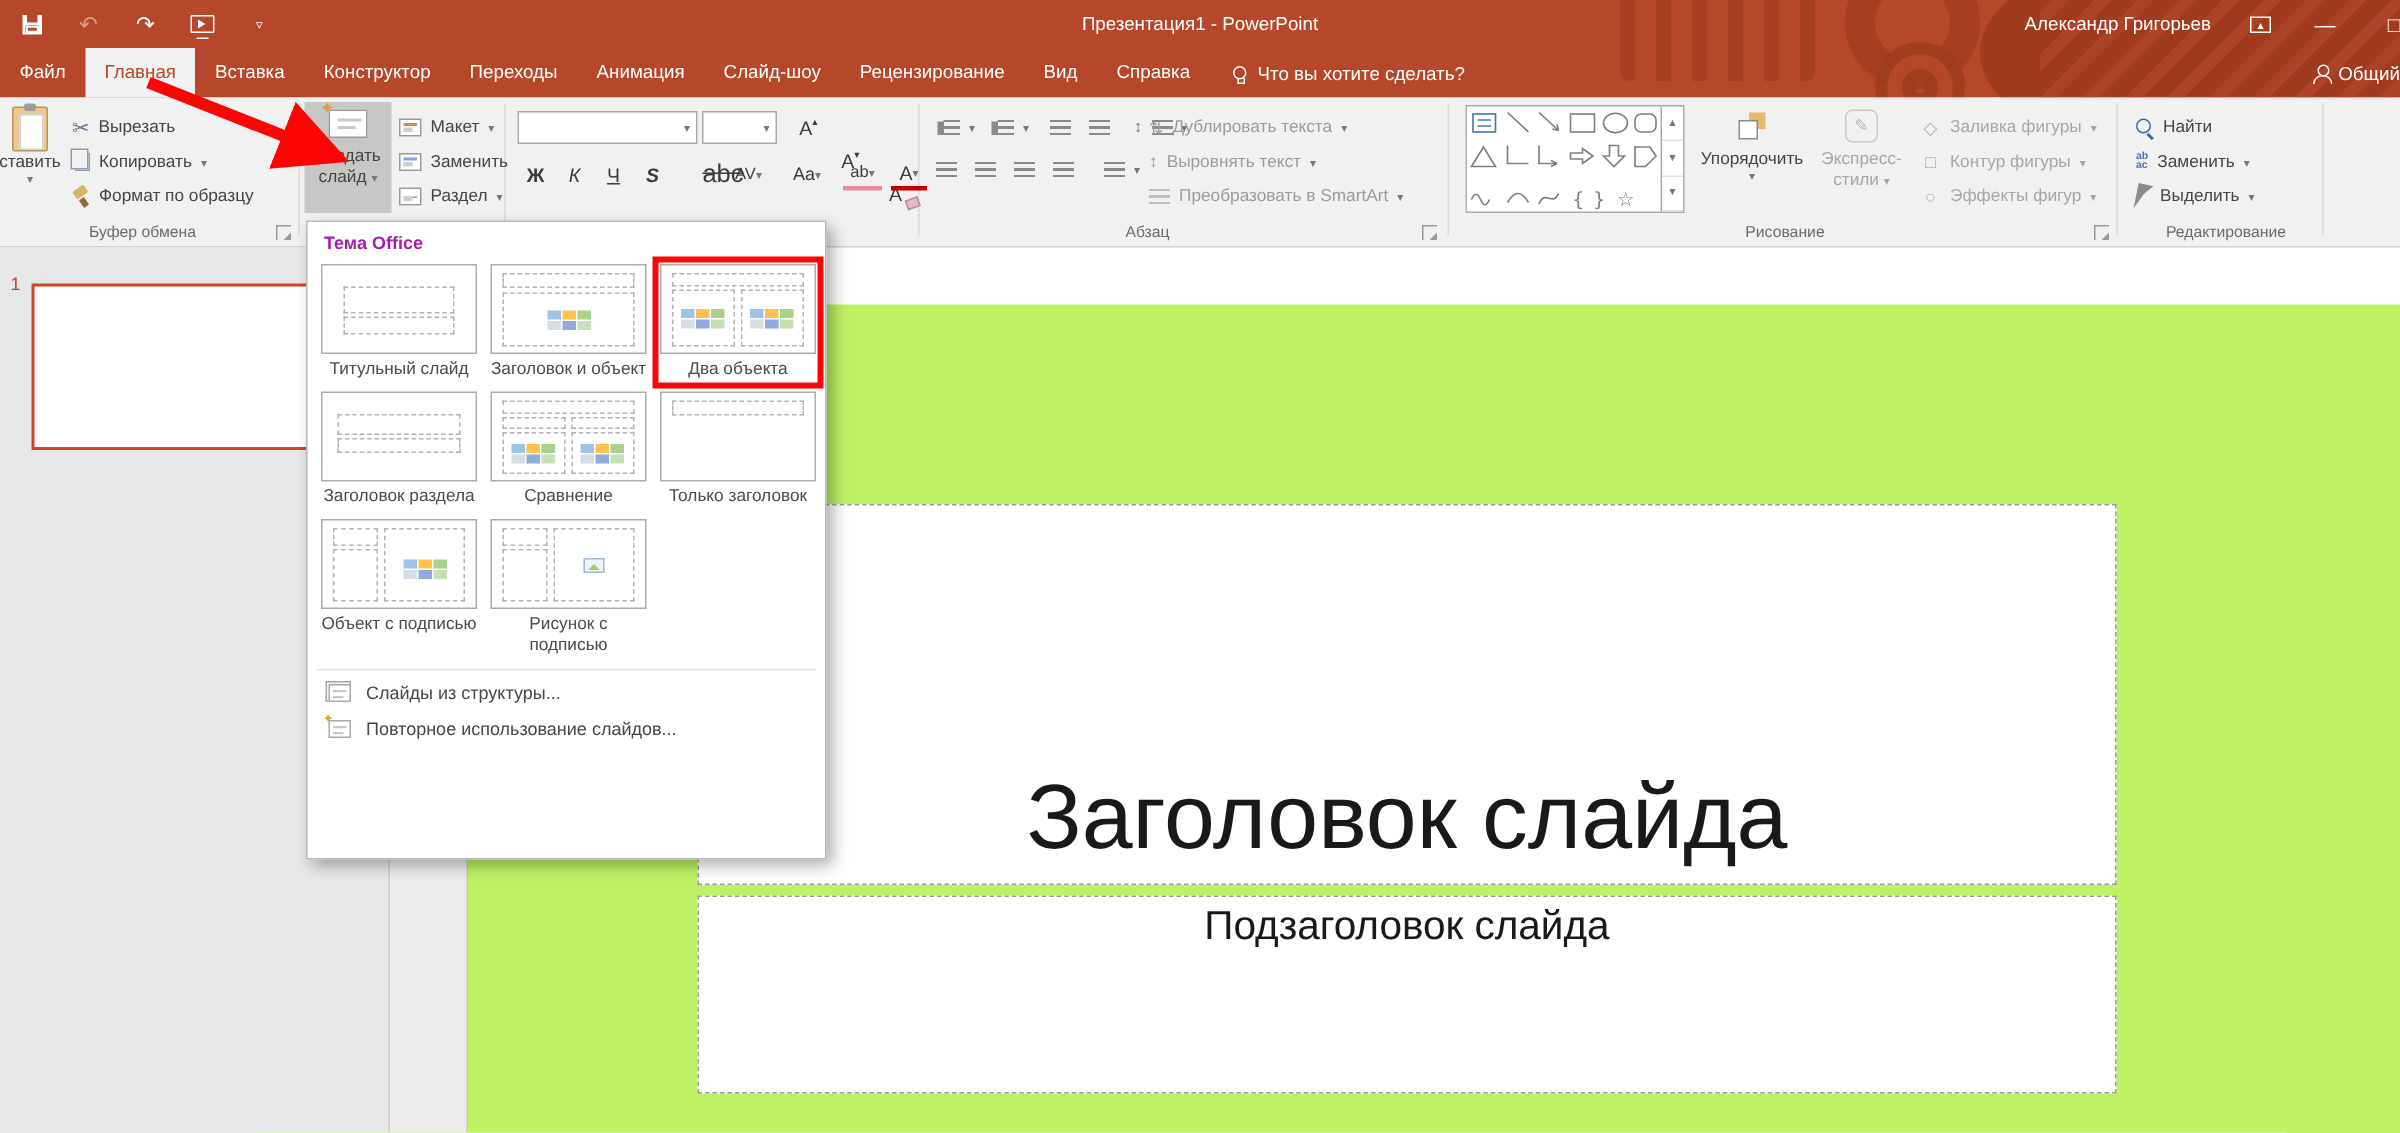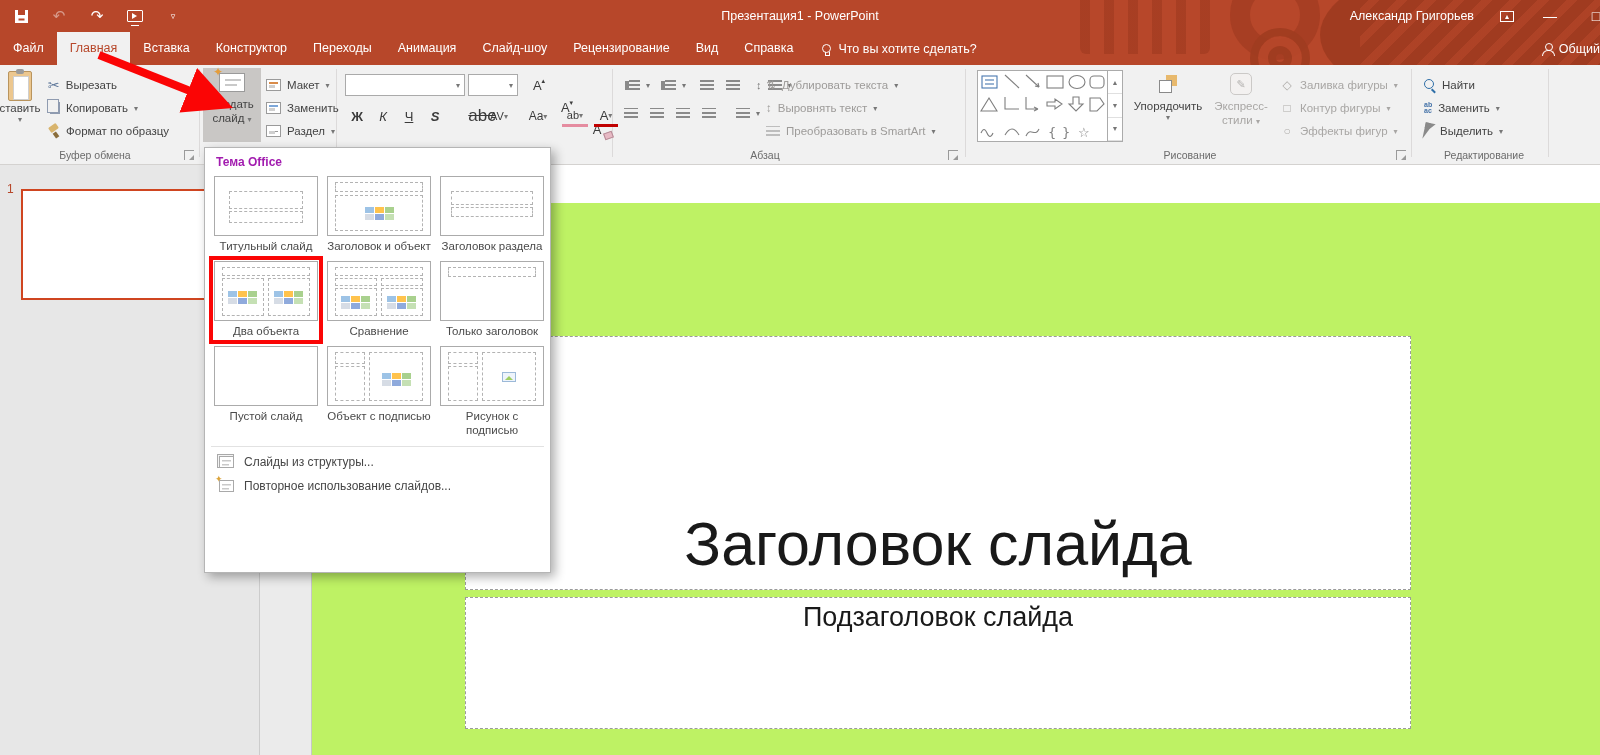--- a/index.html
+++ b/index.html
@@ -483,28 +483,20 @@
               <span class="c2"></span>
               <span class="c3"></span>
               <span class="c4"></span>
               <span class="c5"></span>
               <span class="c6"></span>
             </span>
         </div>
         <div class="lcap">Заголовок и объект</div>
       </div>
 
-      <div class="lcell">
-        <div class="lthumb">
-          <span class="d" style="left:10px;top:14px;width:82px;height:14px"></span>
-          <span class="d" style="left:10px;top:30px;width:82px;height:10px"></span>
-        </div>
-        <div class="lcap">Заголовок раздела</div>
-      </div>
-
       <div class="lcell hl">
         <div class="lthumb">
           <span class="d" style="left:7px;top:5px;width:88px;height:9px"></span>
           <span class="d" style="left:7px;top:16px;width:42px;height:38px"></span>
           <span class="d" style="left:53px;top:16px;width:42px;height:38px"></span>
           <span class="mi" style="left:13px;top:29px">
               <span class="c1"></span>
               <span class="c2"></span>
               <span class="c3"></span>
               <span class="c4"></span>
@@ -514,20 +506,28 @@
           <span class="mi" style="left:59px;top:29px">
               <span class="c1"></span>
               <span class="c2"></span>
               <span class="c3"></span>
               <span class="c4"></span>
               <span class="c5"></span>
               <span class="c6"></span>
             </span>
         </div>
         <div class="lcap">Два объекта</div>
+      </div>
+
+      <div class="lcell">
+        <div class="lthumb">
+          <span class="d" style="left:10px;top:14px;width:82px;height:14px"></span>
+          <span class="d" style="left:10px;top:30px;width:82px;height:10px"></span>
+        </div>
+        <div class="lcap">Заголовок раздела</div>
       </div>
 
       <div class="lcell">
         <div class="lthumb">
           <span class="d" style="left:7px;top:5px;width:88px;height:9px"></span>
           <span class="d" style="left:7px;top:16px;width:42px;height:8px"></span>
           <span class="d" style="left:53px;top:16px;width:42px;height:8px"></span>
           <span class="d" style="left:7px;top:26px;width:42px;height:28px"></span>
           <span class="d" style="left:53px;top:26px;width:42px;height:28px"></span>
           <span class="mi" style="left:13px;top:34px">
@@ -550,24 +550,20 @@
         <div class="lcap">Сравнение</div>
       </div>
 
       <div class="lcell">
         <div class="lthumb">
           <span class="d" style="left:7px;top:5px;width:88px;height:10px"></span>
         </div>
         <div class="lcap">Только заголовок</div>
       </div>
 
-      <div class="lcell">
-        <div class="lthumb"></div>
-        <div class="lcap">Пустой слайд</div>
-      </div>
 
       <div class="lcell">
         <div class="lthumb">
           <span class="d" style="left:7px;top:5px;width:30px;height:12px"></span>
           <span class="d" style="left:7px;top:19px;width:30px;height:35px"></span>
           <span class="d" style="left:41px;top:5px;width:54px;height:49px"></span>
           <span class="mi" style="left:54px;top:26px">
               <span class="c1"></span>
               <span class="c2"></span>
               <span class="c3"></span>

